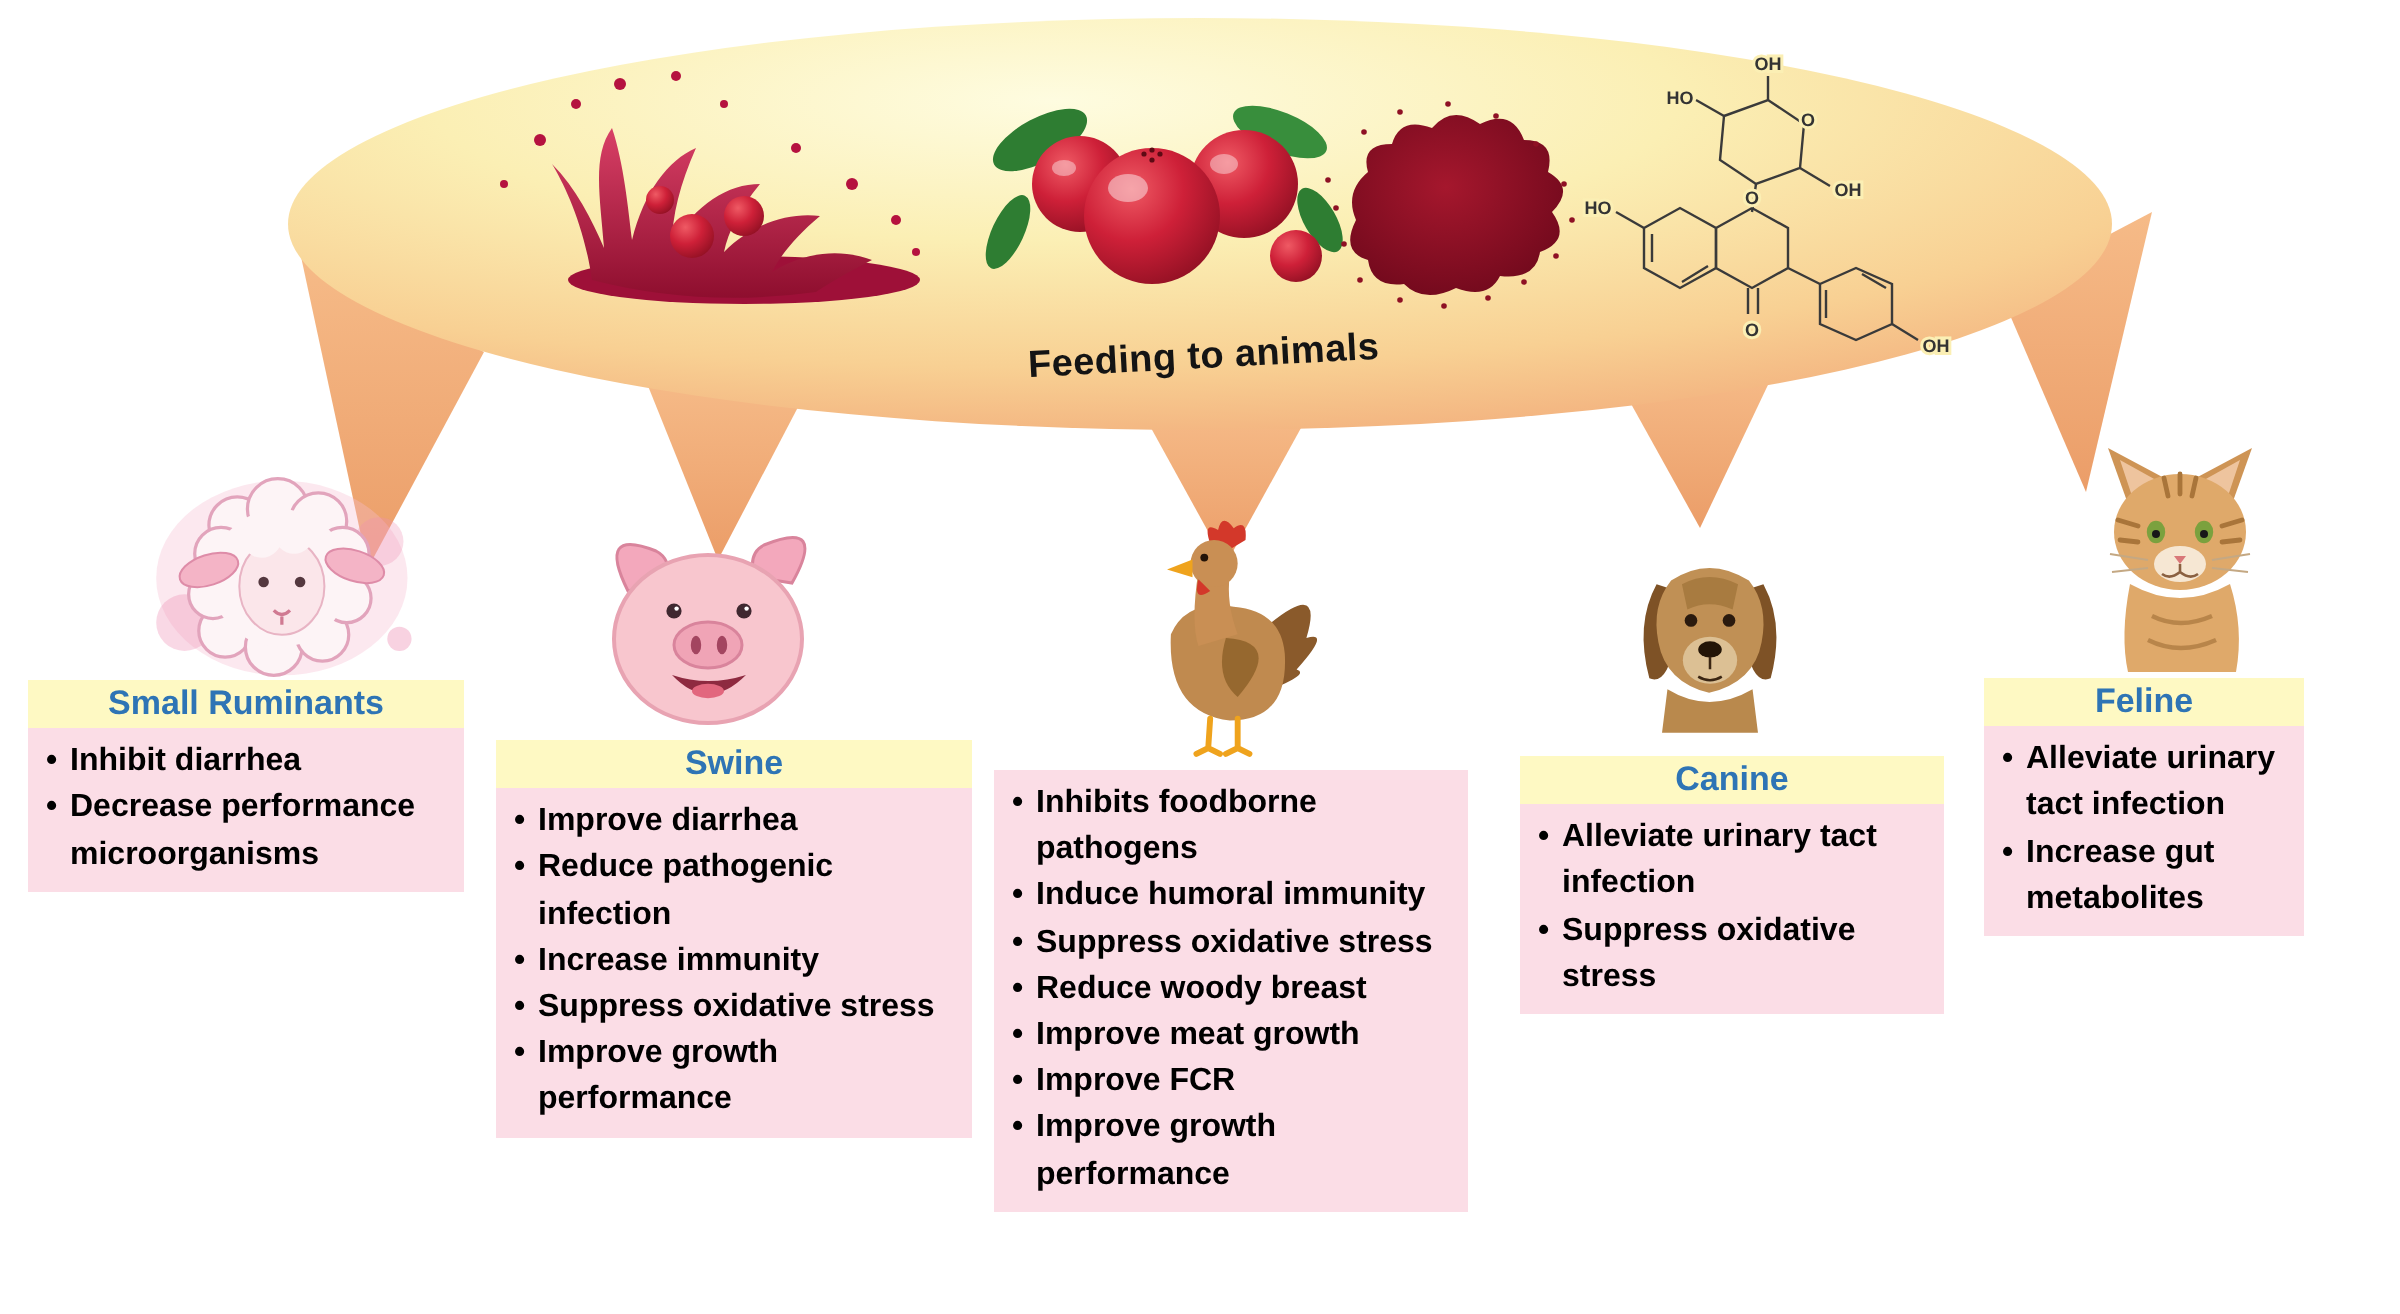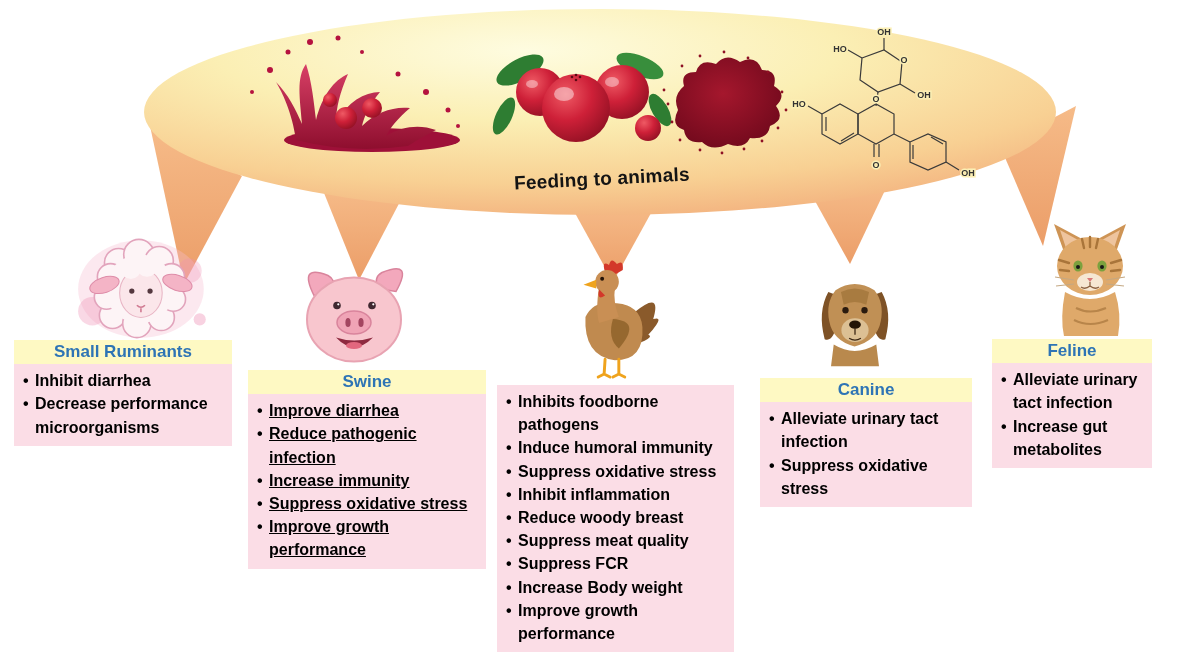--- a/index.html
+++ b/index.html
@@ -31,21 +31,21 @@
   .box-body { background:#FBDDE6; padding:5px 10px 7px 8px; }
   .bullets { list-style:none; font-weight:700; font-size:16px; line-height:1.45; color:#000; }
   .bullets li { position:relative; padding-left:13px; }
   .bullets li::before { content:"\2022"; position:absolute; left:1px; }
 
   .box-sr { left:14px;  top:340px; width:218px; }
   .box-sw { left:248px; top:370px; width:238px; }
   .box-po { left:497px; top:385px; width:237px; }
   .box-ca { left:760px; top:378px; width:212px; }
   .box-fe { left:992px; top:339px; width:160px; }
-  .box-sw .box-body { padding-right:4px;text-decoration:underline; }
+  .box-sw .box-body { padding-right:4px; }
   .box-po .box-body { padding-right:16px; }
   .box-ca .box-body { padding-right:20px; }
   .box-fe .box-body { padding-right:14px; }
 
   .mol-label { font-size:9px; font-weight:700; fill:#333; paint-order:stroke; stroke:#FBEFB4; stroke-width:3px; }
 </style>
 </head>
 <body>
 
 <div class="canvas">
@@ -319,25 +319,23 @@
         </ul>
     </div>
   </div>
 
   <div class="info-box box-po">
     <div class="box-body">
       <ul class="bullets">
           <li>Inhibits foodborne pathogens</li>
           <li>Induce humoral immunity</li>
           <li>Suppress oxidative stress</li>
-          <li>Inhibit inflammation</li>
           <li>Reduce woody breast</li>
-          <li>Suppress meat quality</li>
-          <li>Suppress FCR</li>
-          <li>Increase Body weight</li>
+          <li>Improve meat growth</li>
+          <li>Improve FCR</li>
           <li>Improve growth performance</li>
         </ul>
     </div>
   </div>
 
   <div class="info-box box-ca">
     <div class="box-header">Canine</div>
     <div class="box-body">
       <ul class="bullets">
           <li>Alleviate urinary tact infection</li>

